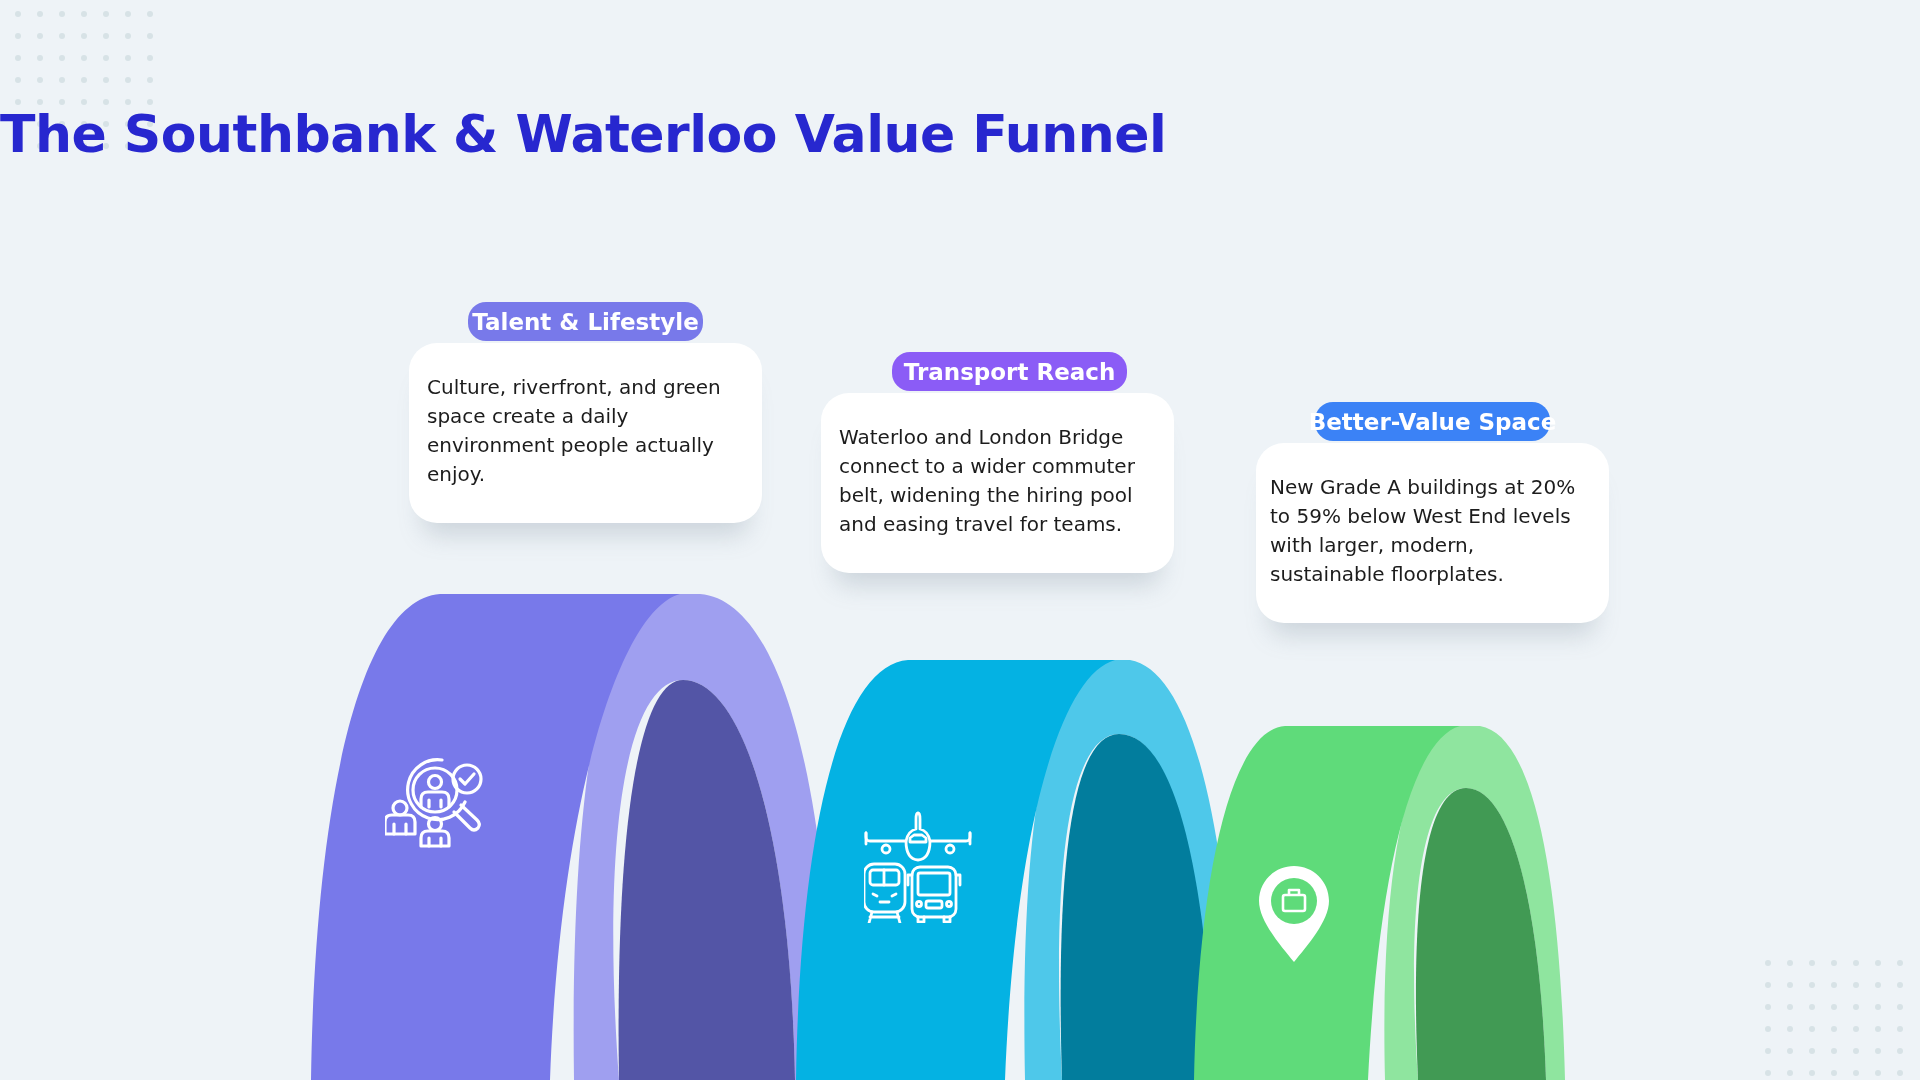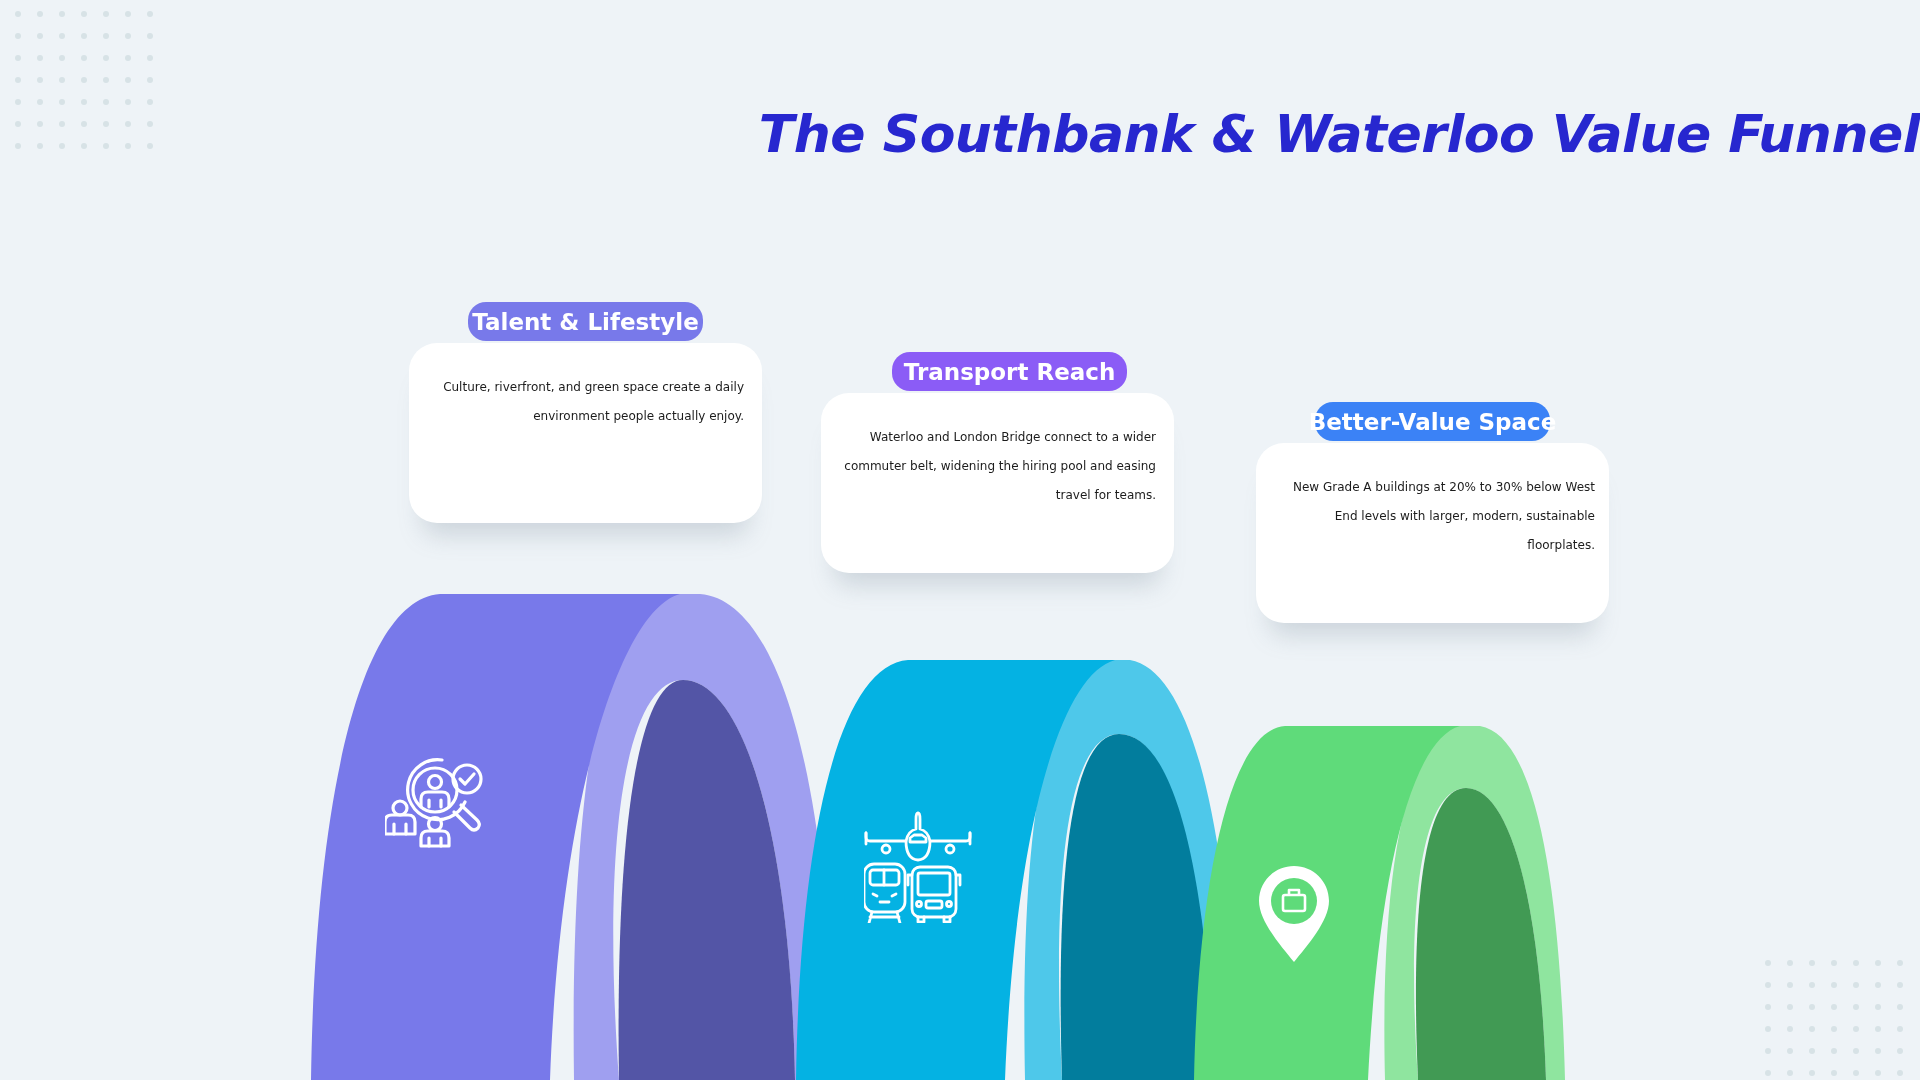--- a/index.html
+++ b/index.html
@@ -1,22 +1,22 @@
 <!DOCTYPE html>
 <html><head>
 <meta charset="utf-8">
 <style>
   html, body { margin:0; padding:0; }
   body { width:1920px; height:1080px; background:#eef3f7; position:relative; overflow:hidden; font-family:"DejaVu Sans","Liberation Sans",sans-serif; }
   .dots { position:absolute; display:grid; grid-template-columns:repeat(7, 22px); grid-auto-rows:22px; }
   .dots span { width:6px; height:6px; border-radius:50%; background:#d7e2e6; margin:0; }
   #dots-tl { left:15px; top:11px; }
   #dots-br { left:1765px; top:960px; }
-  .title { position:absolute; left:0; width:1920px; top:104px; text-align:right; font-size:52px; font-weight:bold; color:#2727cf; letter-spacing:-0.5px;font-style:italic; }
-  .card { position:absolute; width:353px; height:180px; background:#ffffff; border-radius:28px; box-shadow:0 26px 24px -14px rgba(120,135,150,0.28); box-sizing:border-box; padding:30px 18px 0 18px; text-align:right; font-size:12px; line-height:29px; color:#1c1c1c; }
+  .title { position:absolute; left:0; width:1920px; top:104px; text-align:left; font-size:52px; font-weight:bold; color:#2727cf; letter-spacing:-0.5px; }
+  .card { position:absolute; width:353px; height:180px; background:#ffffff; border-radius:28px; box-shadow:0 26px 24px -14px rgba(120,135,150,0.28); box-sizing:border-box; padding:30px 18px 0 18px; text-align:left; font-size:20px; line-height:29px; color:#1c1c1c; }
   .pill { position:absolute; height:39px; border-radius:18px; color:#ffffff; font-size:23px; font-weight:bold; display:flex; align-items:center; justify-content:center; padding:0 18px; white-space:nowrap; box-sizing:border-box; }
   svg.arches { position:absolute; left:0; top:0; }
   .icon { position:absolute; }
 </style>
 </head>
 <body>
 
 <div id="dots-tl" class="dots">
     <span></span>
     <span></span>
@@ -187,15 +187,15 @@
   <div>Culture, riverfront, and green space create a daily environment people actually enjoy.</div>
 </div>
 <div class="pill" style="left:468px;top:302px;width:235px;background:#7879ea">Talent &amp; Lifestyle</div>
 
 <div class="card" style="left:821px;top:393px">
   <div>Waterloo and London Bridge connect to a wider commuter belt, widening the hiring pool and easing travel for teams.</div>
 </div>
 <div class="pill" style="left:892px;top:352px;width:235px;background:#8b5cf6">Transport Reach</div>
 
 <div class="card" style="left:1256px;top:443px;padding-left:14px;padding-right:14px">
-  <div>New Grade A buildings at 20% to 30% below West End levels with larger, modern, sustainable floorplates.</div>
+  <div>New Grade A buildings at 20% to 59% below West End levels with larger, modern, sustainable floorplates.</div>
 </div>
 <div class="pill" style="left:1315px;top:402px;width:235px;background:#3b82f6;padding:0 4px">Better-Value Space</div>
 
 </body></html>

